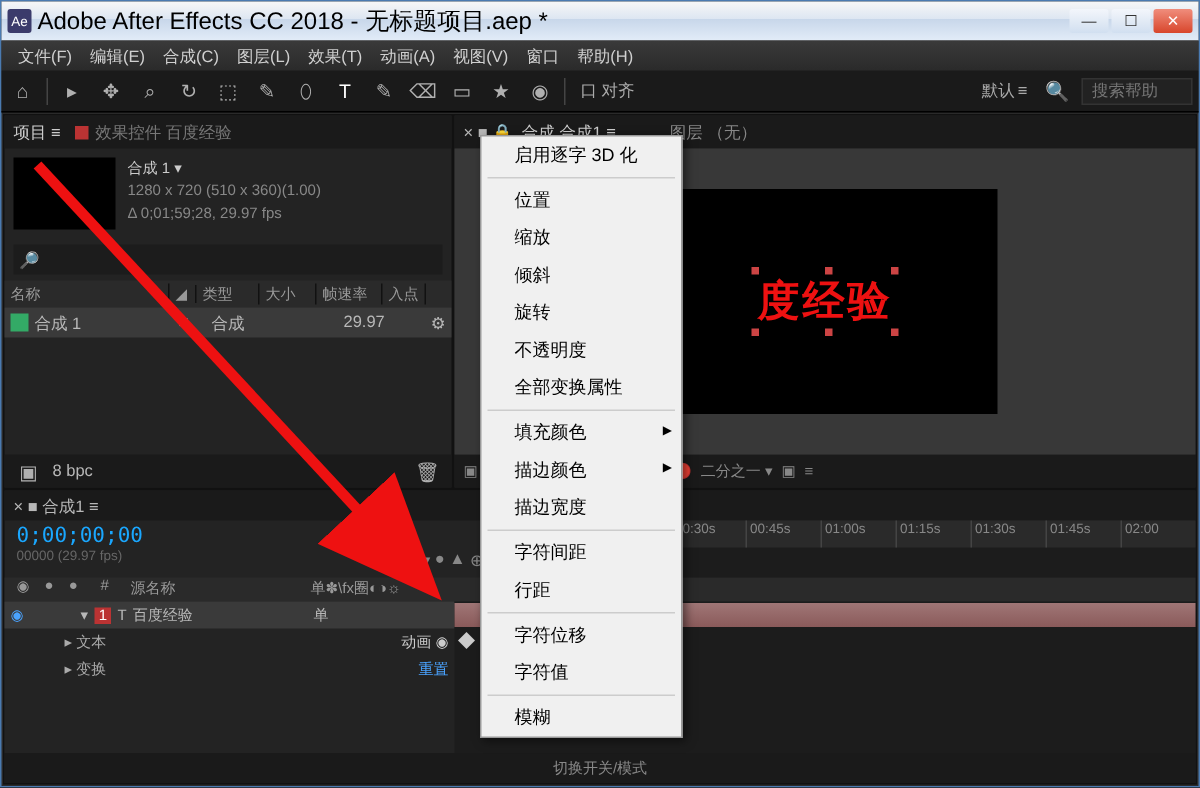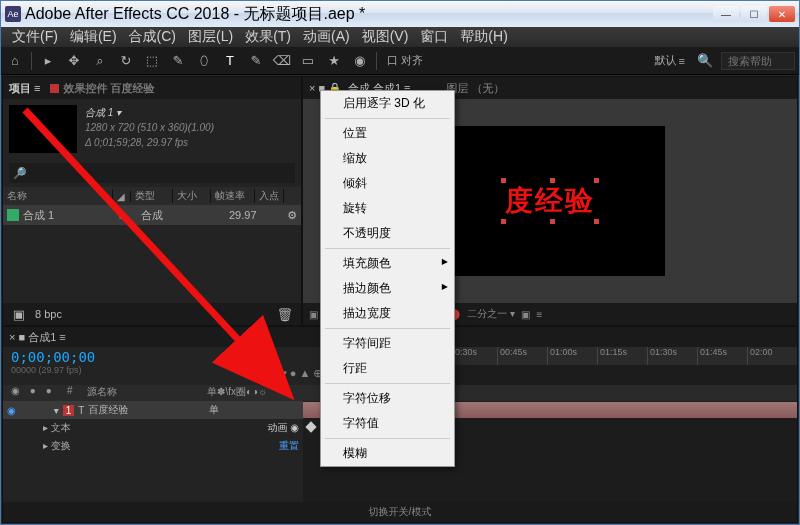--- a/index.html
+++ b/index.html
@@ -8,41 +8,41 @@
   
   .win-frame { position: absolute; inset: 0; border: 1px solid #4a7ab0; background: #2a2a2a; }
   .win-titlebar { height: 26px; background: linear-gradient(#f7f7f7,#dde6f2 45%,#c8d7ea 46%,#e2ecf8); display: flex; align-items: center; padding: 0 4px; }
   .win-icon { width: 16px; height: 16px; background: #3b3b6b; color: #fff; font-size: 9px; display:flex;align-items:center;justify-content:center;border-radius:2px;margin-right:4px;}
   .win-title { color: #000; font-size: 16px; flex: 1; }
   .win-btns { display: flex; gap: 2px; }
   .win-btn { width: 26px; height: 16px; border-radius: 2px; display:flex;align-items:center;justify-content:center;font-size:10px;color:#333;background:linear-gradient(#f3f6fb,#d1dff0);}
   .win-btn.close { background: linear-gradient(#f08d7c,#d8462c); color:#fff;}
 
   .menubar { height: 20px; background: linear-gradient(#3a3a3a,#2a2a2a); display:flex; align-items:center; padding: 0 6px; gap: 2px; }
-  .menu-item { color: #d0d0d0; font-size: 14px; padding: 2px 5px; }
+  .menu-item { color: #d0d0d0; font-size: 11px; padding: 2px 5px; }
 
   .toolbar { height: 28px; background: #1a1a1a; display:flex; align-items:center; padding: 0 4px; gap: 6px; border-bottom:1px solid #000;}
   .tbtn { width: 20px; height: 20px; display:flex;align-items:center;justify-content:center; color:#b0b0b0; font-size:13px;}
   .tool-sep { width: 1px; height: 18px; background: #444; }
   .dropdown-label { color:#aaa; font-size:11px; padding:0 4px; display:flex;align-items:center;gap:2px;}
   .search-box { margin-left:auto; display:flex; align-items:center; gap:4px; background:#222; padding:2px 6px; border:1px solid #333;}
   .search-box input { background:transparent; border:none; color:#888; font-size:11px; width:60px; outline:none;}
 
   .workspace { position: absolute; top: 75px; left: 1px; right: 1px; bottom: 1px; display:flex; flex-direction:column; }
 
   .top-area { display:flex; height: 250px; }
 
   
   .project-panel { width: 300px; background:#232323; border:1px solid #111; display:flex; flex-direction:column;}
-  .panel-tabs { height: 22px; display:flex; align-items:center; background:#1a1a1a; padding:0 6px; gap:10px;font-weight:bold;}
+  .panel-tabs { height: 22px; display:flex; align-items:center; background:#1a1a1a; padding:0 6px; gap:10px;}
   .panel-tab { color:#ccc; font-size:11px; }
   .panel-tab.off { color:#777;}
   .red-sq { display:inline-block;width:9px;height:9px;background:#b33;vertical-align:middle;margin-right:4px;}
 
-  .proj-header { display:flex; padding:6px; gap:8px;font-style:italic;}
+  .proj-header { display:flex; padding:6px; gap:8px;}
   .thumb { width:68px; height:48px; background:#000;}
   .proj-info { font-size:10px; color:#888; line-height:1.5;}
   .proj-info b { color:#ccc; font-weight:normal;}
   .proj-filter { height:20px; background:#1c1c1c; margin:4px 6px; display:flex;align-items:center;padding:0 4px;}
 
   .col-headers { display:flex; background:#2a2a2a; height:18px; align-items:center; font-size:10px; color:#999;}
   .col-headers span { padding:0 4px; border-right:1px solid #111; }
   .proj-row { display:flex; align-items:center; height:20px; padding:0 4px; gap:4px; background:#3a3a3a;}
   .comp-chip { width:12px;height:12px;background:#3a6;}
   .proj-bottom { margin-top:auto; height:22px; display:flex;align-items:center;gap:6px;padding:0 6px;background:#1a1a1a;}
@@ -312,20 +312,21 @@
 </div>
 
 <div class="ctx-menu" id="ctx">
     <div class="ctx-item">启用逐字 3D 化</div>
     <div class="ctx-sep"></div>
     <div class="ctx-item">位置</div>
     <div class="ctx-item">缩放</div>
     <div class="ctx-item">倾斜</div>
     <div class="ctx-item">旋转</div>
     <div class="ctx-item">不透明度</div>
+    <div class="ctx-item">全部变换属性</div>
     <div class="ctx-sep"></div>
     <div class="ctx-item ctx-arrow">填充颜色</div>
     <div class="ctx-item ctx-arrow">描边颜色</div>
     <div class="ctx-item">描边宽度</div>
     <div class="ctx-sep"></div>
     <div class="ctx-item">字符间距</div>
     <div class="ctx-item">行距</div>
     <div class="ctx-sep"></div>
     <div class="ctx-item">字符位移</div>
     <div class="ctx-item">字符值</div>

